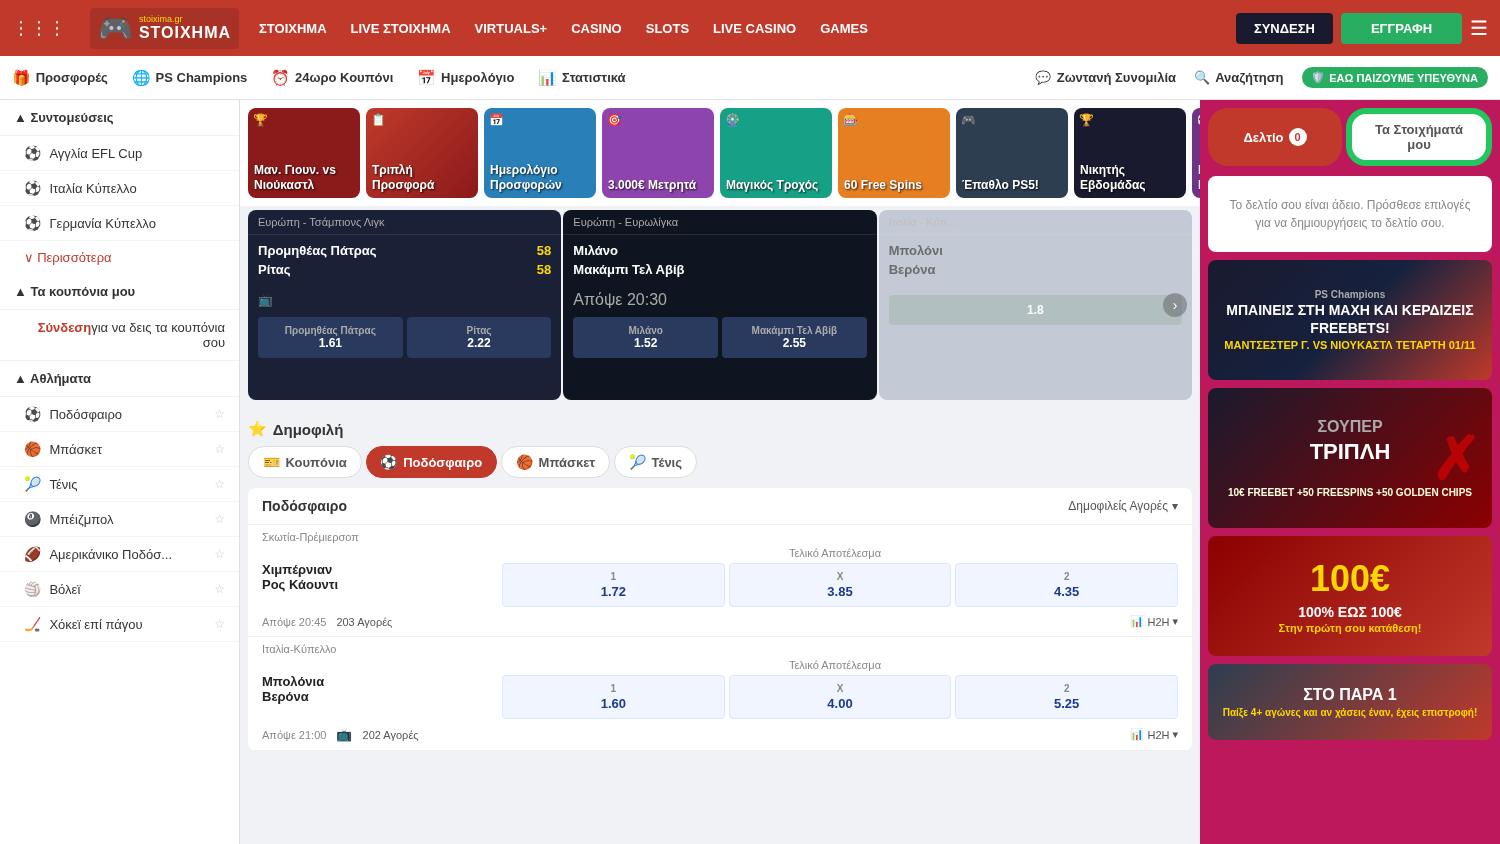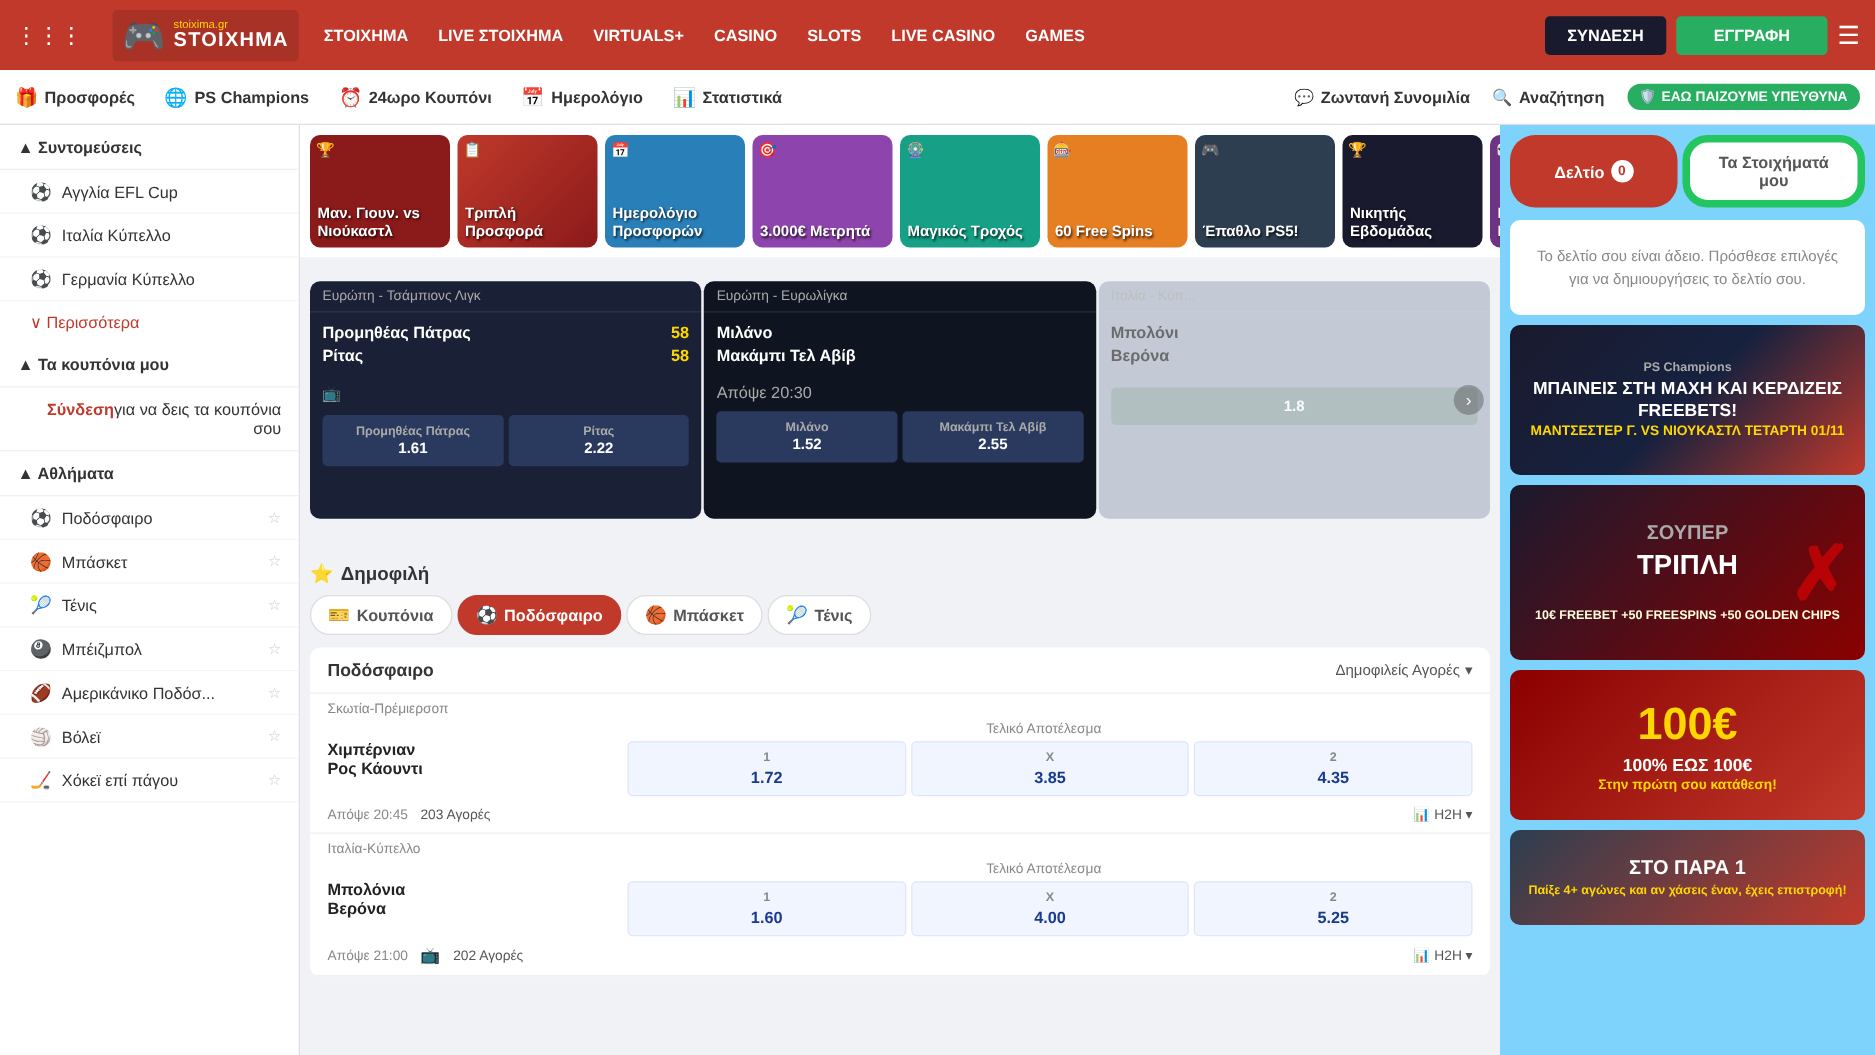--- a/index.html
+++ b/index.html
@@ -97,41 +97,41 @@
       justify-content: flex-end; padding: 6px; position: relative;
     }
     .promo-card-label {
       color: white; font-size: 12px; font-weight: 700; text-shadow: 1px 1px 2px rgba(0,0,0,0.8);
       line-height: 1.2;
       margin-top: 32px;
     }
     .promo-icon { position: absolute; top: 5px; left: 5px; font-size: 12px; color: white; }
 
     
-    .live-section { display: flex; gap: 2px; padding: 19px 8px; background: #f0f2f5; }
+    .live-section { display: flex; gap: 2px; padding: 4px 8px; background: #f0f2f5; }
     .live-match-card {
       background: #1a2035; border-radius: 8px; overflow: hidden;
       flex: 1; min-height: 190px; position: relative; cursor: pointer;
     }
     .live-match-card.dark { background: #0f1520; }
     .live-match-card.gray { background: #b0b8c8; }
     .live-header {
       padding: 6px 10px; font-size: 11px; color: #aaa; border-bottom: 1px solid rgba(255,255,255,0.1);
     }
     .live-teams { padding: 8px 10px; }
     .live-team { color: white; font-weight: 700; font-size: 13px; display: flex; justify-content: space-between; margin-bottom: 4px; }
     .live-score { color: #ffd700; font-weight: 900; }
     .live-odds-row { display: flex; gap: 4px; padding: 6px 10px; margin-top: auto; }
     .live-odds-btn {
       flex: 1; background: #2a3a5e; color: white; border: none; border-radius: 4px;
       padding: 8px 4px; font-size: 12px; font-weight: 700; cursor: pointer; text-align: center;
     }
     .live-odds-btn .team-name { font-size: 10px; color: #aaa; display: block; }
     .live-card-icon { color: #888; font-size: 12px; padding: 4px 10px; }
-    .live-time { color: #aaa; font-size: 13px; padding: 2px 10px; }
+    .live-time { color: #aaa; font-size: 16px; padding: 2px 10px; }
 
     
     .popular-section { padding: 8px; background: #f0f2f5; }
     .popular-header {
       display: flex; align-items: center; gap: 6px; padding: 8px 0;
       font-size: 15px; font-weight: 700; color: #333;
     }
     .popular-star { color: #ffd700; }
     .tabs-row { display: flex; gap: 4px; margin-bottom: 10px; }
     .tab-btn {
@@ -162,21 +162,21 @@
       padding: 7px 4px; text-align: center; cursor: pointer; font-size: 13px; font-weight: 700;
       color: #1a3a8f;
     }
     .odd-label { font-size: 10px; color: #888; display: block; margin-bottom: 2px; }
     .match-footer { display: flex; align-items: center; padding: 4px 14px 8px; gap: 10px; }
     .match-time { font-size: 11px; color: #888; }
     .markets-link { font-size: 11px; color: #555; }
     .h2h-btn { margin-left: auto; font-size: 11px; color: #555; cursor: pointer; display: flex; align-items: center; gap: 3px; }
 
     
-    .right-panel { width: 300px; background: #7dd3fc; flex-shrink: 0; padding: 8px; overflow-y: auto; }
+    .right-panel { width: 300px; background: #be185d; flex-shrink: 0; padding: 8px; overflow-y: auto; }
     .betslip-header { display: flex; gap: 4px; margin-bottom: 10px; }
     .betslip-btn {
       flex: 1; background: #c0392b; color: white; border: none; border-radius: 20px;
       padding: 8px 10px; font-size: 13px; font-weight: 700; cursor: pointer; display: flex; align-items: center; gap: 5px; justify-content: center;
     }
     .betslip-btn.inactive { background: white; color: #555; border: 6px solid #22c55e; }
     .badge-count {
       background: white; color: #c0392b; border-radius: 50%; width: 18px; height: 18px;
       display: flex; align-items: center; justify-content: center; font-size: 11px; font-weight: 900;
     }

